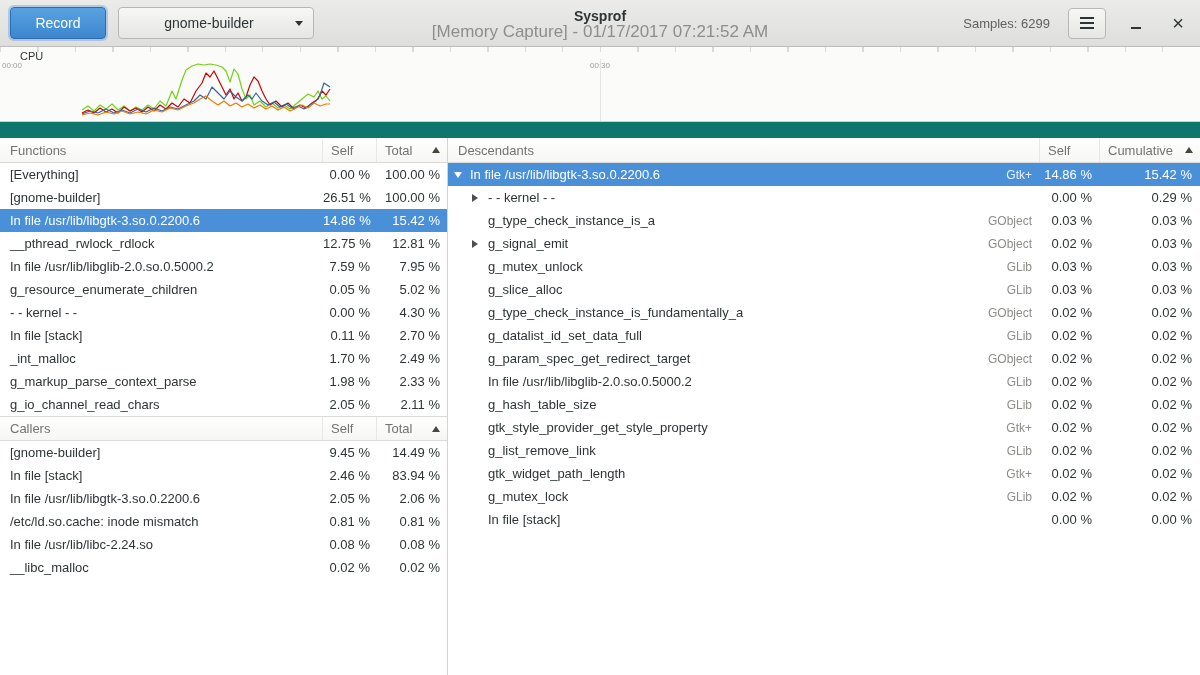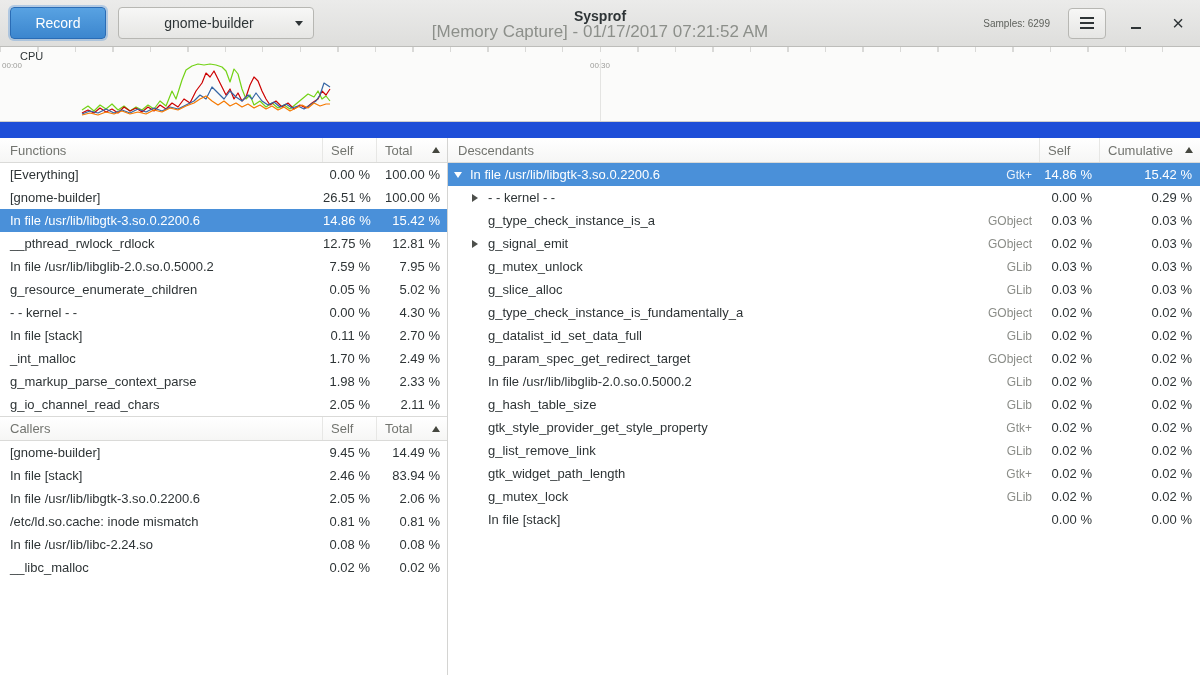--- a/index.html
+++ b/index.html
@@ -1,37 +1,37 @@
 <!DOCTYPE html>
 <html><head>
 <meta charset="utf-8">
 <style>
   * { box-sizing: border-box; margin: 0; padding: 0; }
   html,body { width:1200px; height:675px; }
   body { font-family:"Liberation Sans", sans-serif; background:#fff; overflow:hidden; }
-  .window { position:relative; width:1200px; height:536px; background:#1d4ed8; }
+  .window { position:relative; width:1200px; height:536px; background:#0f766e; }
 
   
   .headerbar { position:absolute; top:0; left:0; width:100%; height:47px;
     background:linear-gradient(#ebebea,#dededc); border-bottom:1px solid #bdbdba;
     display:flex; align-items:center; padding:0 10px; }
   .btn { height:32px; border-radius:4px; border:1px solid #b7b7b3;
     background:linear-gradient(#f7f7f6,#e6e6e4); font-size:14px; color:#2e3436;
     display:inline-flex; align-items:center; justify-content:center; cursor:default; }
   .record { width:96px; color:#fff; font-weight:normal;
     background:linear-gradient(#58a2e2,#3c86ce); border:1px solid #2a6cb5;
     box-shadow:0 0 0 2px rgba(74,144,217,.35); }
   .process { width:196px; margin-left:12px; position:relative; padding:0 26px 0 12px; }
   .dd-arrow { position:absolute; right:10px; top:50%; margin-top:-2px; width:0; height:0;
     border-left:4px solid transparent; border-right:4px solid transparent; border-top:5px solid #2e3436; }
   .title-wrap { position:absolute; left:50%; top:50%; transform:translate(-50%,-50%); text-align:center; white-space:nowrap; }
   .title { font-weight:bold; font-size:14px; color:#2e3436; line-height:17px; }
   .subtitle { font-size:17px; color:#8c8f8a; line-height:13px; }
   .hdr-right { margin-left:auto; display:flex; align-items:center; gap:18px; }
-  .samples { font-size:10px; color:#5f625d; }
+  .samples { font-size:13px; color:#5f625d; }
   .menu-btn { width:38px; height:31px; }
   .menu-icon { display:inline-block; width:14px; height:2px; background:#2e3436; position:relative; }
   .menu-icon::before, .menu-icon::after { content:''; position:absolute; left:0; width:14px; height:2px; background:#2e3436; }
   .menu-icon::before { top:-5px; } .menu-icon::after { top:5px; }
   .win-btn { width:24px; height:24px; border:none; background:transparent; display:flex;
     align-items:center; justify-content:center; color:#2e3436; }
   .min-bar { width:10px; height:2px; background:#2e3436; margin-top:10px; }
   .close-glyph { font-size:20px; line-height:20px; }
 
   

